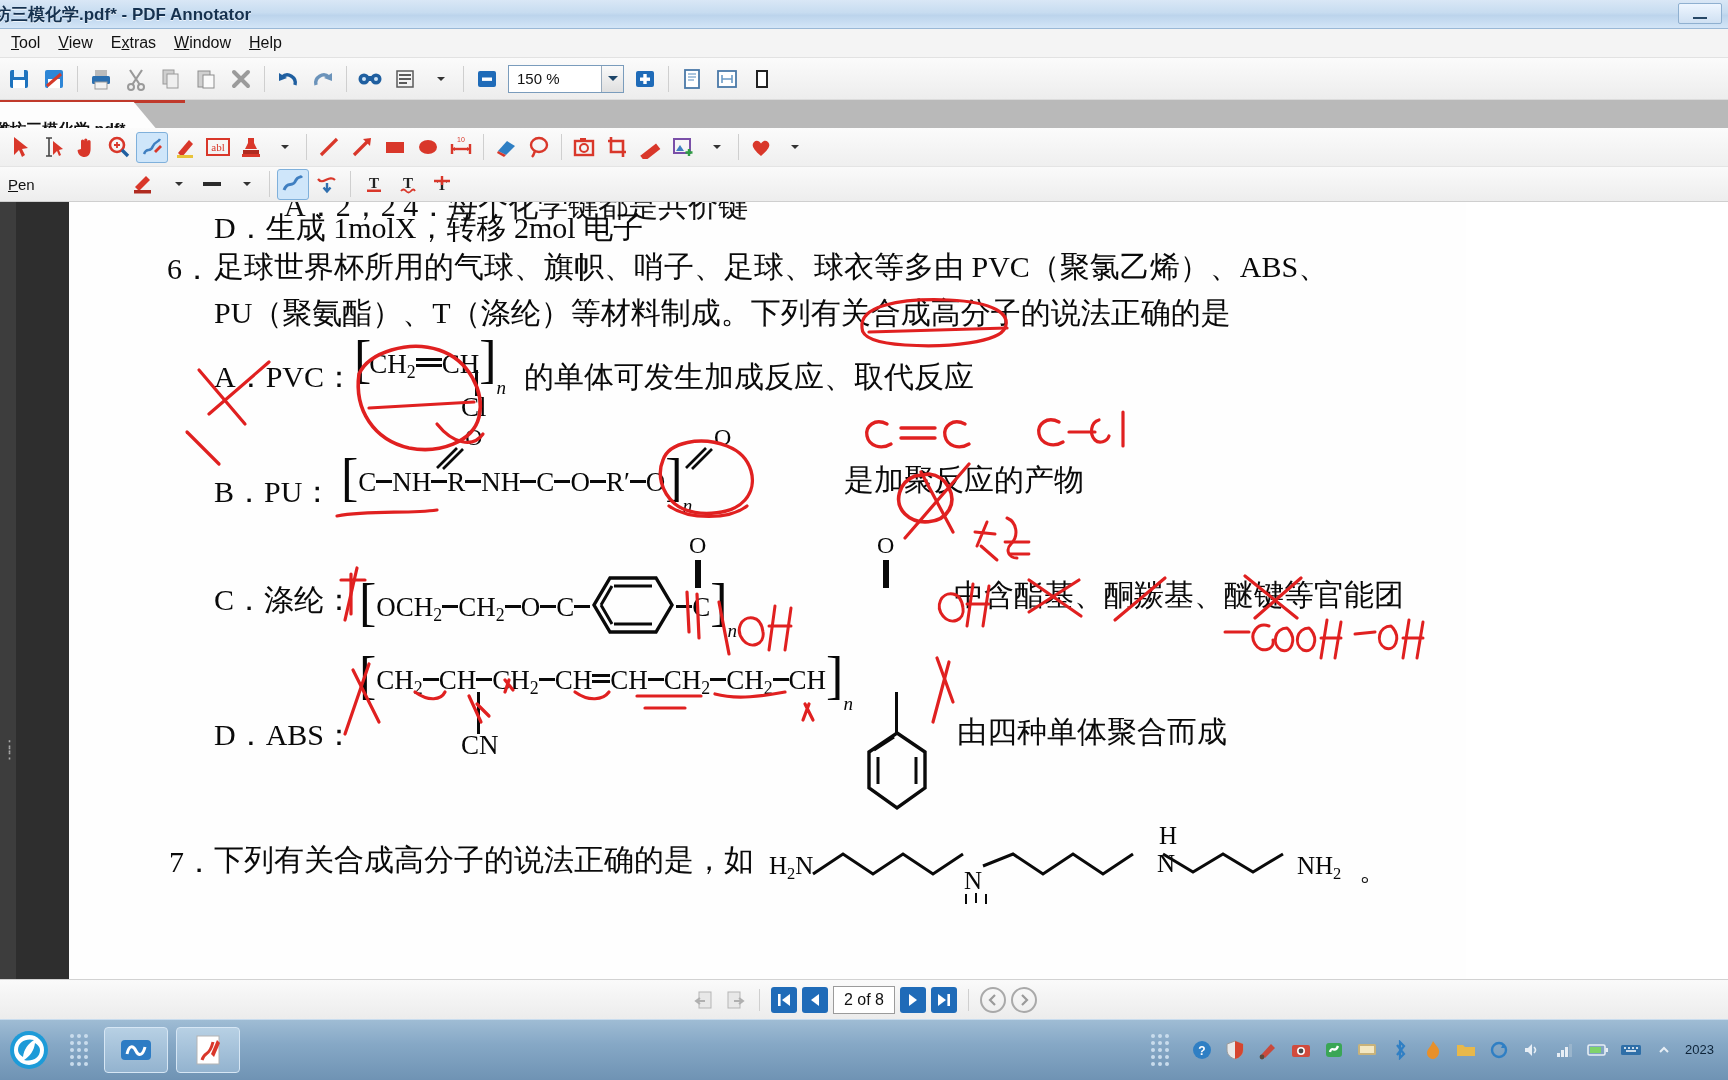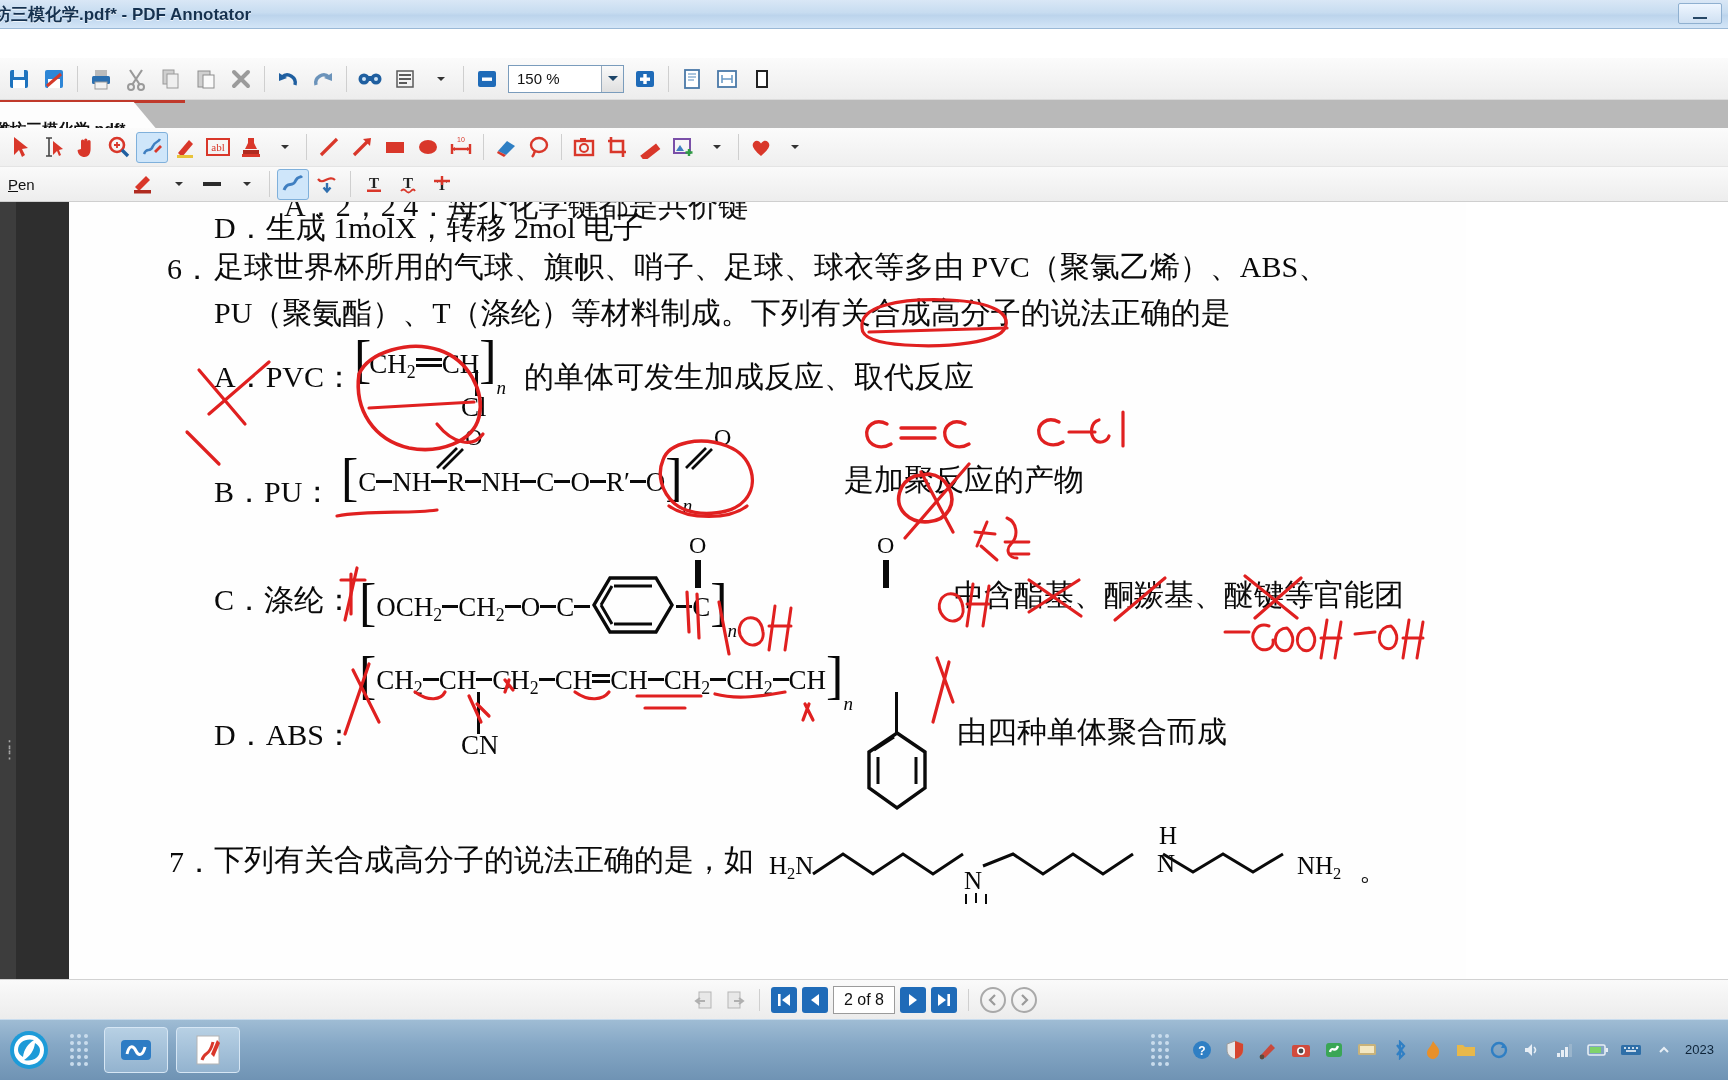--- a/index.html
+++ b/index.html
@@ -186,20 +186,27 @@
 
   <div class="titlebar">
     <div class="titlebar-text">坊三模化学.pdf* - PDF Annotator</div>
     <div class="win-buttons">
       <div class="win-btn">
           <i></i>
         </div>
     </div>
   </div>
 
+  <div class="menubar">
+    <div class="menu-item"><u>T</u>ool</div>
+    <div class="menu-item"><u>V</u>iew</div>
+    <div class="menu-item">E<u>x</u>tras</div>
+    <div class="menu-item"><u>W</u>indow</div>
+    <div class="menu-item"><u>H</u>elp</div>
+  </div>
 
   <div class="toolbar1">
     <div class="tb-btn">
       <svg width="24" height="24" viewBox="0 0 24 24">
           <rect x="3" y="3" width="18" height="18" rx="2" fill="#1e73be"></rect>
           <rect x="7" y="3" width="10" height="7" fill="#eaf4fc"></rect>
           <rect x="6" y="13" width="12" height="8" fill="#fff"></rect>
         </svg>
     </div>
     <div class="tb-btn">

